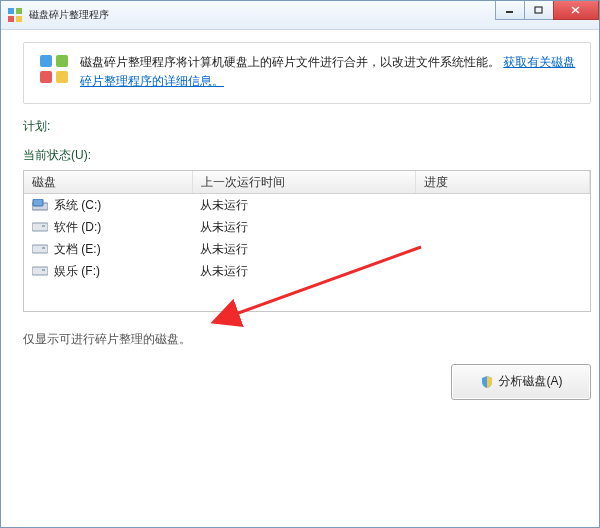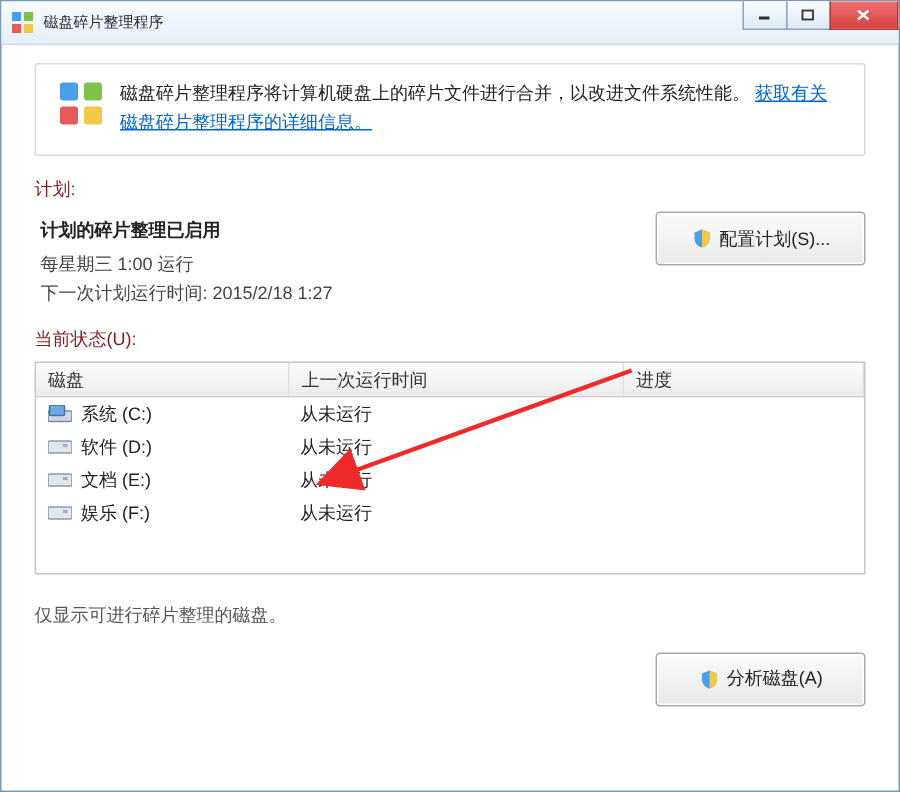--- a/index.html
+++ b/index.html
@@ -3,26 +3,26 @@
 <meta charset="utf-8">
 <style>
   html,body{margin:0;padding:0;font-family:"Microsoft YaHei","Segoe UI",Tahoma,sans-serif;font-size:12px;color:#222;background:#fff}
   .window{width:600px;height:528px;border:1px solid #7a99b8;box-sizing:border-box;background:#fff;position:relative}
   .titlebar{height:28px;background:linear-gradient(#f7fbff,#e6eef7);border-bottom:1px solid #c9d6e4;display:flex;align-items:center;padding-left:6px;position:relative}
   .titlebar .icon-box{width:16px;height:16px;margin-right:6px;display:flex;align-items:center;justify-content:center}
   .titlebar .title{font-size:10px;color:#2b2b2b}
   .win-buttons{position:absolute;right:0;top:0;display:flex}
   .win-btn{width:28px;height:18px;border:1px solid #8aa4c2;border-top:none;background:linear-gradient(#f9fcff,#dfeaf5);display:flex;align-items:center;justify-content:center;font-size:10px;color:#3a3a3a;margin-left:-1px}
   .win-btn.close{width:44px;background:linear-gradient(#f07070,#d74242);border-color:#b03a3a;color:#fff}
-  .content{padding:12px 22px 0 22px;position:relative}
+  .content{padding:12px 8px 0 22px;position:relative}
   .info-panel{border:1px solid #d9d9d9;background:#fff;padding:10px 14px 12px 14px;display:flex;align-items:flex-start;border-radius:2px}
   .info-panel .big-icon{width:32px;height:32px;margin-right:10px;flex-shrink:0}
   .info-panel .desc{line-height:1.6}
   .link{color:#0066cc;text-decoration:underline;cursor:pointer}
-  .section-label{margin-top:14px;margin-bottom:6px;color:#7f1d1d}
+  .section-label{margin-top:14px;margin-bottom:6px;color:#14532d}
   .schedule-row{display:flex;align-items:flex-start}
   .schedule-left{flex:1}
   .schedule-left .heading{font-weight:bold;margin:4px 0 6px 4px}
   .schedule-left .line{margin:2px 0 2px 4px;color:#444}
   .btn{background:linear-gradient(#fbfbfb,#e9e9e9);border:1px solid #a8a8a8;border-radius:3px;padding:4px 0;font-size:12px;display:inline-flex;align-items:center;justify-content:center;cursor:default;box-shadow:inset 0 0 0 1px #fff}
   .btn-wide{width:138px;height:26px}
   .btn .b-icon{width:14px;height:14px;margin-right:5px}
   .btn.primary{border-color:#5a9fd6;box-shadow:0 0 0 1px #bcdfff inset,0 0 3px #8cc0ef}
   .table-wrap{border:1px solid #c7c7c7;height:140px;margin-top:4px;position:relative;background:#fff}
   .thead{display:flex;background:linear-gradient(#fcfcfc,#ececec);border-bottom:1px solid #d0d0d0;height:22px;align-items:flex-start;font-size:12px;color:#333}
@@ -84,38 +84,20 @@
         </svg>
       </span>
       <div class="desc">
         <span>磁盘碎片整理程序将计算机硬盘上的碎片文件进行合并，以改进文件系统性能。</span>
         <span class="link">获取有关磁盘碎片整理程序的详细信息。</span>
       </div>
     </div>
 
     <div class="section-label">计划:</div>
 
-    <div class="schedule-row">
-      <div class="schedule-left">
-        <div class="heading">计划的碎片整理已启用</div>
-        <div class="line">每星期三  1:00 运行</div>
-        <div class="line">下一次计划运行时间: 2015/2/18 1:27</div>
-      </div>
-      <div>
-        <div class="btn btn-wide">
-          <span class="b-icon">
-            <svg viewBox="0 0 14 14" width="14" height="14">
-              <path d="M7 1 L12 3 V7 C12 10 9.5 12.5 7 13 C4.5 12.5 2 10 2 7 V3 Z" fill="#4aa0e8"></path>
-              <path d="M7 1 L12 3 V7 C12 10 9.5 12.5 7 13 Z" fill="#f2c84b"></path>
-            </svg>
-          </span>
-          <span>配置计划(S)...</span>
-        </div>
-      </div>
-    </div>
 
     <div class="section-label" style="margin-top:12px">当前状态(U):</div>
 
     <div class="table-wrap">
       <div class="thead">
         <div class="th col-disk">磁盘</div>
         <div class="th col-last">上一次运行时间</div>
         <div class="th col-prog">进度</div>
       </div>
       <div id="tbody">

